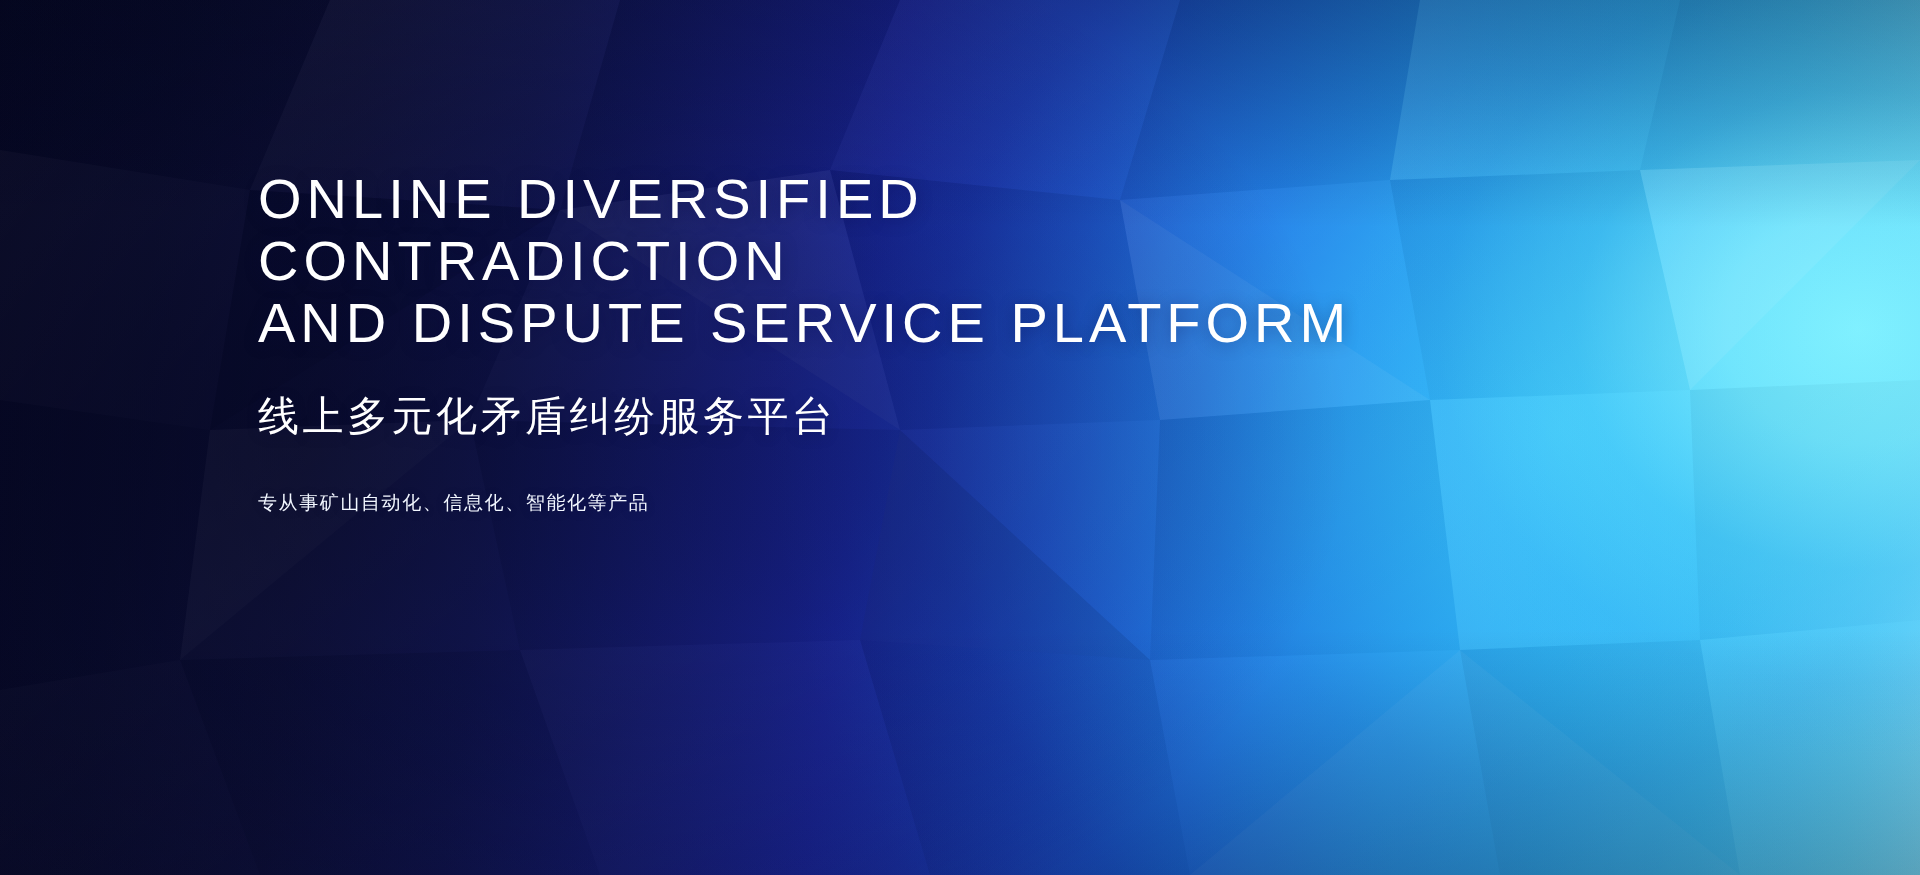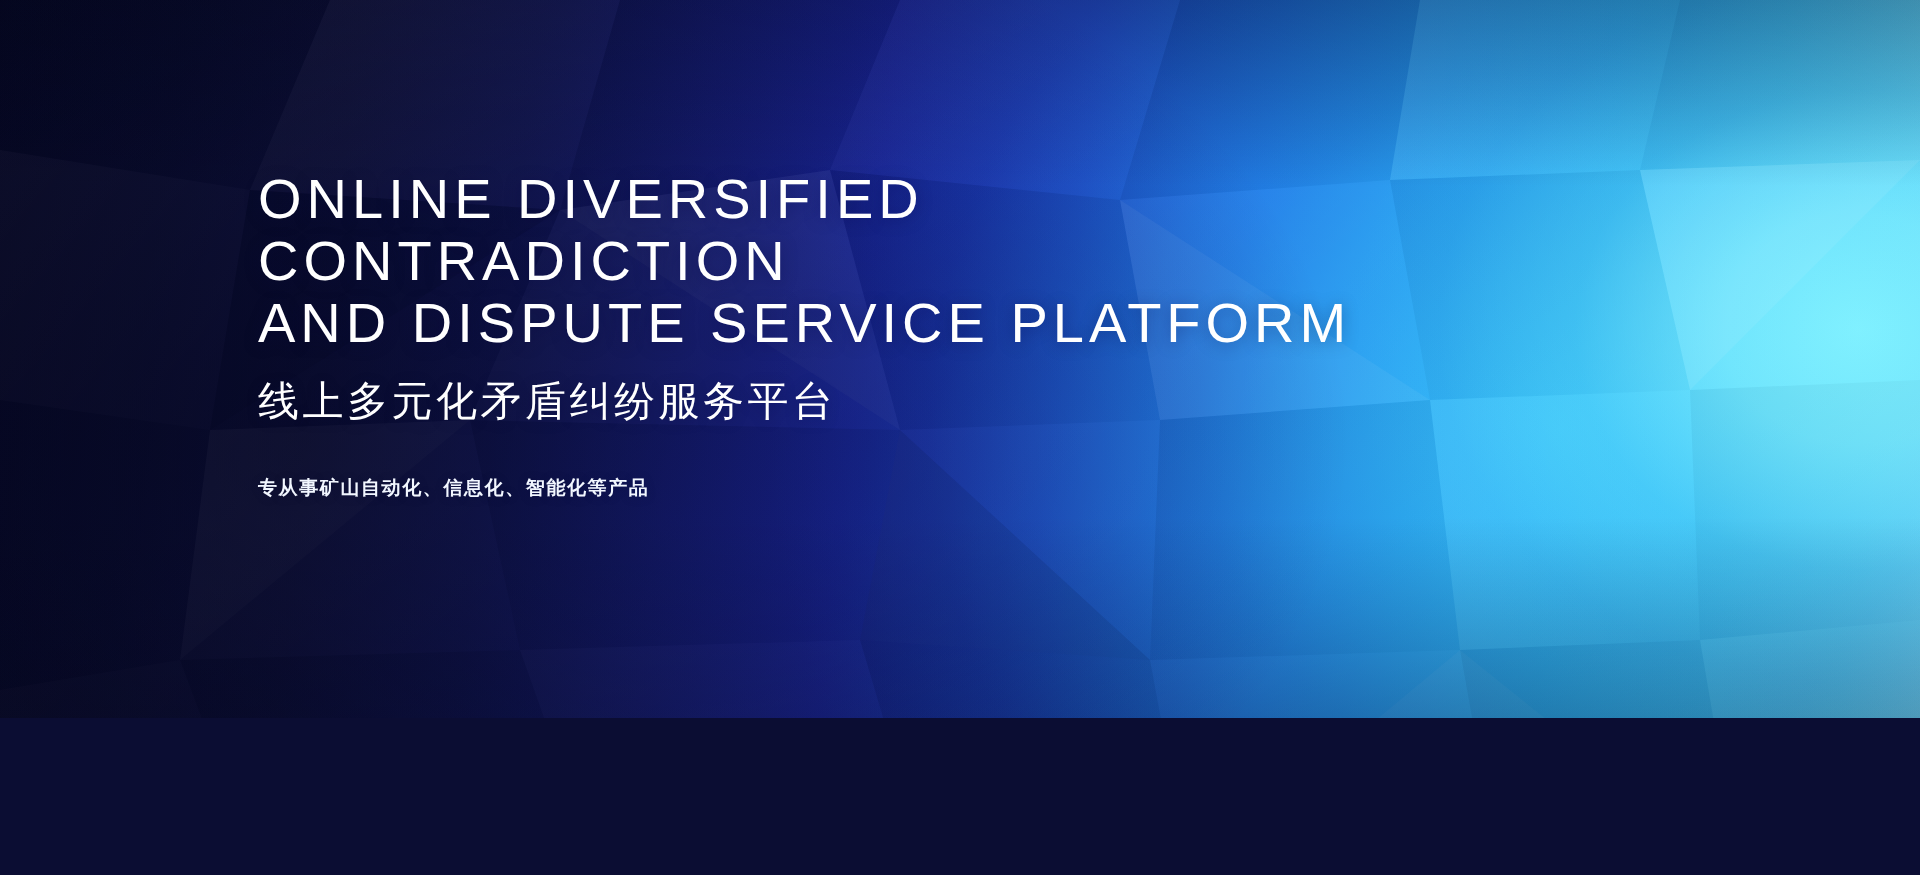--- a/index.html
+++ b/index.html
@@ -10,21 +10,21 @@
     overflow: hidden;
     background: #0b0d33;
   }
   body {
     font-family: "Liberation Sans", "DejaVu Sans", sans-serif;
   }
 
   #hero-banner {
     position: relative;
     width: 1920px;
-    height: 718px;
+    height: 875px;
     overflow: hidden;
     background: #404040;
   }
 
   #hero-bg-gradient {
     position: absolute;
     inset: 0;
     background:
       radial-gradient(ellipse 620px 520px at 1860px 330px, #7ef0ff 0%, rgba(126,240,255,0.72) 22%, rgba(86,212,250,0.38) 46%, rgba(60,170,245,0.10) 68%, rgba(0,0,0,0) 82%),
       radial-gradient(ellipse 900px 900px at 1560px 430px, rgba(60,200,250,0.80) 0%, rgba(45,160,240,0.45) 40%, rgba(30,110,220,0.12) 70%, rgba(0,0,0,0) 88%),
@@ -72,38 +72,38 @@
     color: #ffffff;
     font-size: 56px;
     line-height: 62px;
     font-weight: 400;
     letter-spacing: 5.0px;
     white-space: pre-line;
     text-shadow: 0 2px 16px rgba(6,10,60,0.35);
   }
 
   #headline-zh {
-    margin: 22px 0 0 0;
+    margin: 37px 0 0 0;
     color: #ffffff;
     font-size: 41px;
     line-height: 50px;
     font-weight: 300;
     letter-spacing: 3.5px;
     text-shadow: 0 2px 14px rgba(6,10,60,0.30);
   }
 
   #hero-description {
     margin: 46px 0 0 0;
   }
 
   .desc-line {
     color: #f2f7ff;
     font-size: 19px;
     line-height: 32px;
-    font-weight: 700;
+    font-weight: 400;
     letter-spacing: 1.6px;
     text-shadow: 0 1px 10px rgba(6,10,60,0.30);
     margin-top: 16px;
   }
 </style>
 </head>
 <body>
 
 <div id="hero-banner">
 

